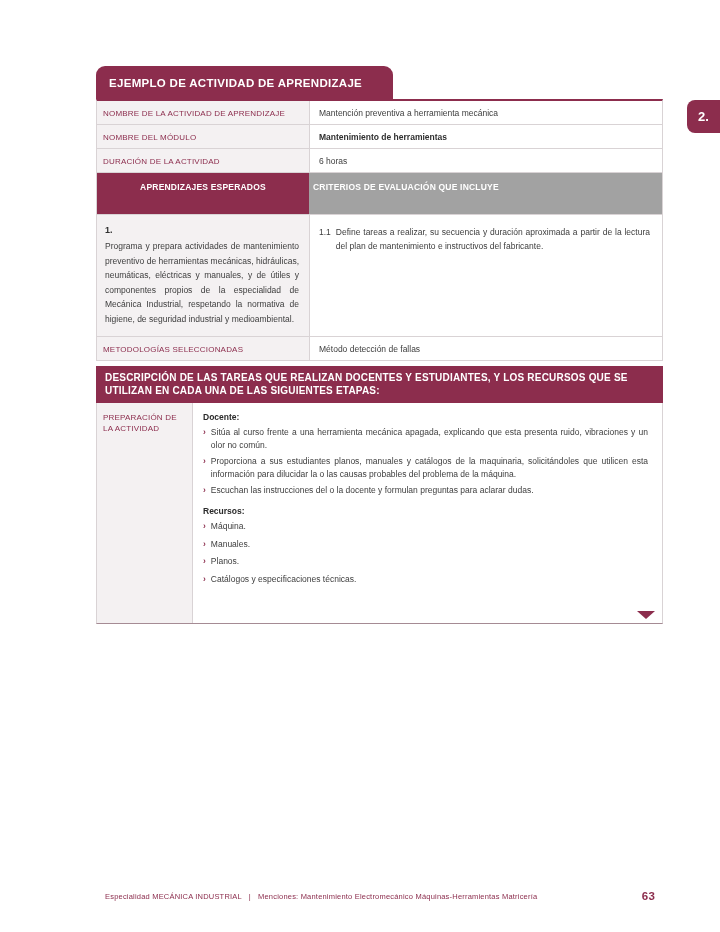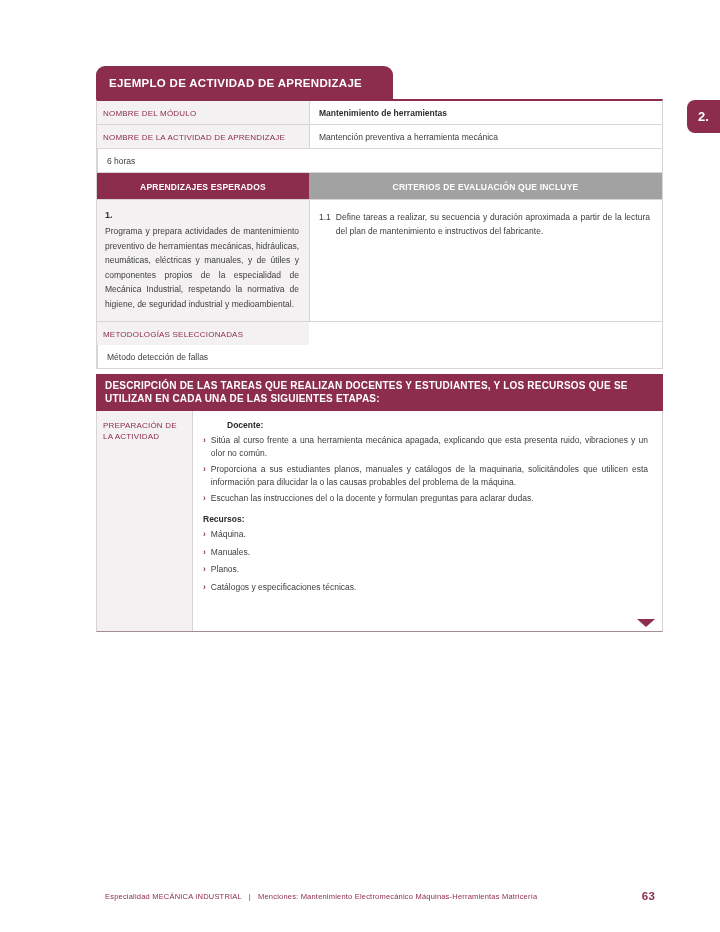--- a/index.html
+++ b/index.html
@@ -32,39 +32,39 @@
   }
 
   .table-a{
     border-top:2px solid var(--accent);
     border-left:1px solid var(--border);
     border-right:1px solid var(--border);
     border-bottom:1px solid var(--border);
     background:#fff;
   }
   .row{display:flex;border-bottom:1px solid var(--border);}
-  .row:last-child{border-bottom:none;flex-direction:column;}
+  .row:last-child{border-bottom:none;}
   .cell-label{
     width:212px;background:var(--cell-bg);color:var(--accent);
     font-size:8px;letter-spacing:.2px;padding:8px 6px 5px 6px;line-height:10px;
   }
   .cell-value{
     flex:1;background:#fff;color:var(--text);
     font-size:8.5px;padding:7px 8px 5px 9px;line-height:11px;
     border-left:1px solid var(--border);
   }
   .cell-value.bold{font-weight:bold;color:#2f2f2f;}
 
   .hdr-left{
     width:212px;background:var(--accent);color:#fff;text-align:center;
     font-size:8.5px;font-weight:bold;letter-spacing:.2px;padding:9px 4px 7px;
   }
   .hdr-right{
-    flex:1;background:var(--header-gray);color:#fff;text-align:center;
-    font-size:8.5px;font-weight:bold;letter-spacing:.2px;padding:9px 4px 7px;
+    flex:1;background:var(--header-gray);color:#fff;
+    font-size:8.5px;font-weight:bold;letter-spacing:.2px;padding:9px 4px 22px;
   }
 
   .learn-cell{
     width:212px;background:var(--cell-bg);color:var(--text);
     padding:10px 10px 10px 8px;font-size:8.5px;
   }
   .learn-num{font-weight:bold;color:#2f2f2f;margin-bottom:4px;font-size:9px;}
   .learn-text{line-height:14.5px;text-align:justify;}
   .crit-cell{
     flex:1;background:#fff;color:var(--text);
@@ -91,21 +91,21 @@
   .prep-label{
     width:95px;background:var(--cell-bg);color:var(--accent);
     font-size:8px;letter-spacing:.2px;line-height:11px;
     padding:9px 6px 8px 6px;
   }
   .prep-content{
     flex:1;background:#fff;border-left:1px solid var(--border);
     padding:9px 14px 12px 10px;color:var(--text);
   }
   .sec-heading{font-weight:bold;font-size:8.5px;color:#2a2a2a;margin:9px 0 4px;}
-  .sec-heading.first{margin-top:0;margin-left:24px;}
+  .sec-heading.first{margin-top:0;}
   .bullet{display:flex;gap:5px;font-size:8.5px;line-height:13px;margin-bottom:3px;text-align:justify;}
   .bullet .marker{color:var(--accent);font-weight:bold;line-height:13px;}
   .sec-resources .bullet{margin-bottom:4.5px;}
 
   .more-triangle{
     position:absolute;right:7px;bottom:4px;width:0;height:0;
     border-left:9px solid transparent;border-right:9px solid transparent;
     border-top:8px solid var(--accent);
   }
 
@@ -124,30 +124,31 @@
 
   <div class="side-tab">2.</div>
 
   <div class="content">
 
     <div class="title-box">EJEMPLO DE ACTIVIDAD DE APRENDIZAJE</div>
 
     <div class="table-a">
 
       <div class="row">
+        <div class="cell-label">NOMBRE DE LA ACTIVIDAD DE APRENDIZAJE</div>
+        <div class="cell-value">Mantención preventiva a herramienta mecánica</div>
+      </div>
+
+      <div class="row">
         <div class="cell-label">NOMBRE DEL MÓDULO</div>
         <div class="cell-value bold">Mantenimiento de herramientas</div>
       </div>
 
       <div class="row">
-        <div class="cell-label">NOMBRE DE LA ACTIVIDAD DE APRENDIZAJE</div>
-        <div class="cell-value">Mantención preventiva a herramienta mecánica</div>
-      </div>
-
-      <div class="row">
+        <div class="cell-label">DURACIÓN DE LA ACTIVIDAD</div>
         <div class="cell-value">6 horas</div>
       </div>
 
       <div class="row">
         <div class="hdr-left">APRENDIZAJES ESPERADOS</div>
         <div class="hdr-right">CRITERIOS DE EVALUACIÓN QUE INCLUYE</div>
       </div>
 
       <div class="row">
         <div class="learn-cell">

